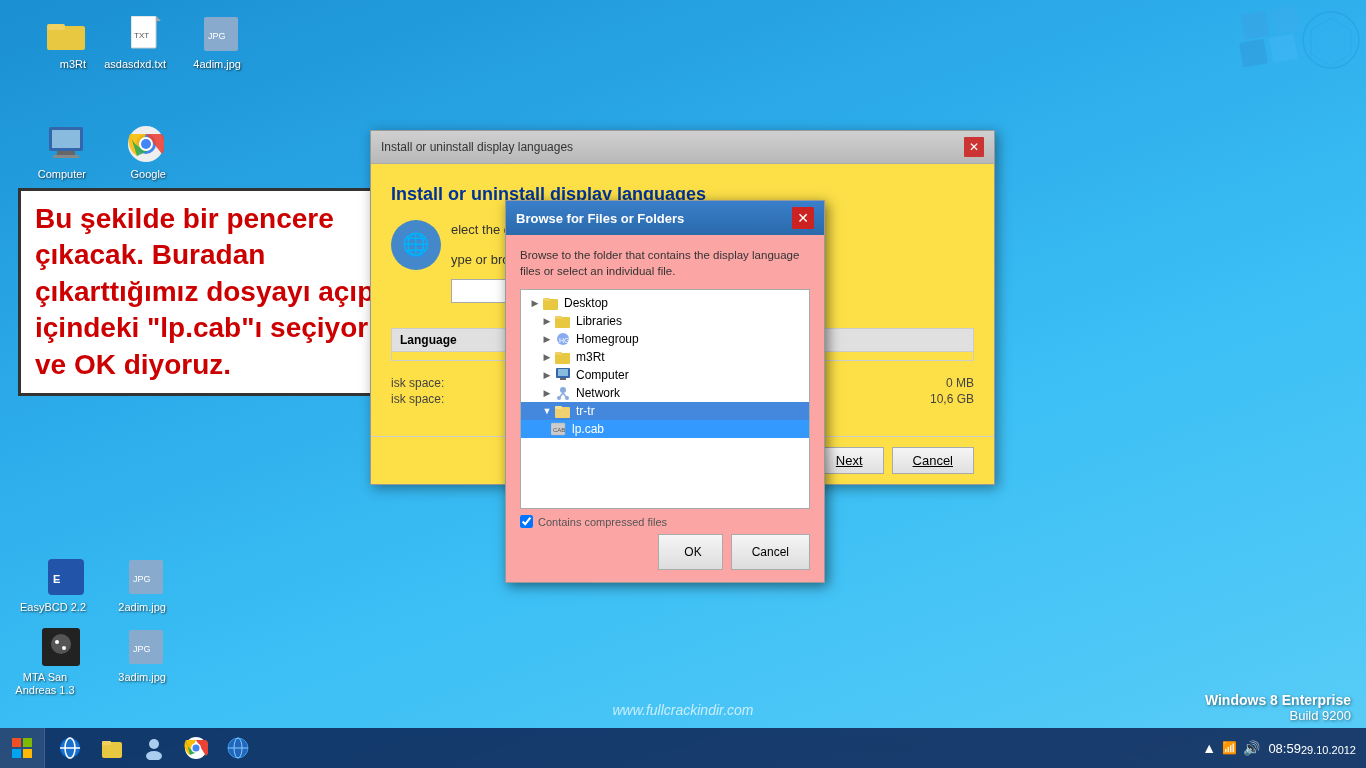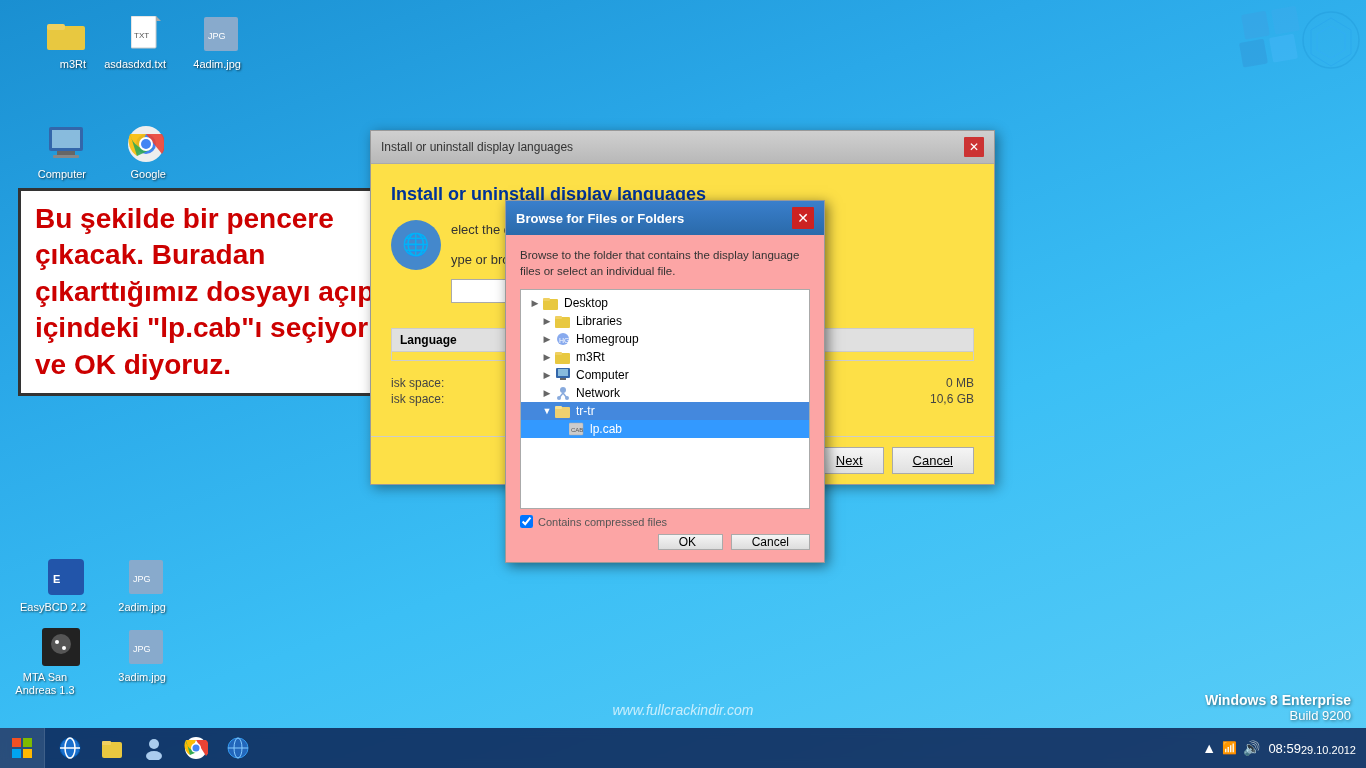--- a/index.html
+++ b/index.html
@@ -266,46 +266,46 @@
       flex-shrink: 0;
     }
     .tree-item .folder-icon {
       width: 16px;
       height: 14px;
       margin-right: 5px;
       flex-shrink: 0;
     }
     .tree-item .item-label { font-size: 12px; }
     .tree-indent-1 { padding-left: 20px; }
-    .tree-indent-2 { padding-left: 34px; }
+    .tree-indent-2 { padding-left: 16px; }
 
     .compressed-label {
       font-size: 11px;
       color: #555;
       margin: 6px 0;
       display: flex;
       align-items: center;
       gap: 5px;
     }
     .compressed-label input { width: 13px; height: 13px; }
 
     .browse-buttons {
       display: flex;
       justify-content: flex-end;
       gap: 8px;
       margin-top: 6px;
     }
     .btn-ok, .btn-cancel {
-      padding: 0 20px;
+      padding: 10px 20px;
       border: 1px solid #aaa;
       background: linear-gradient(to bottom, #f5f5f5, #ddd);
       font-size: 12px;
       cursor: pointer;
       min-width: 65px;
-      text-align: left;
+      text-align: right;
     }
 
     
     .taskbar {
       position: absolute;
       bottom: 0;
       left: 0;
       width: 100%;
       height: 40px;
       background: rgba(0,0,50,0.7);

